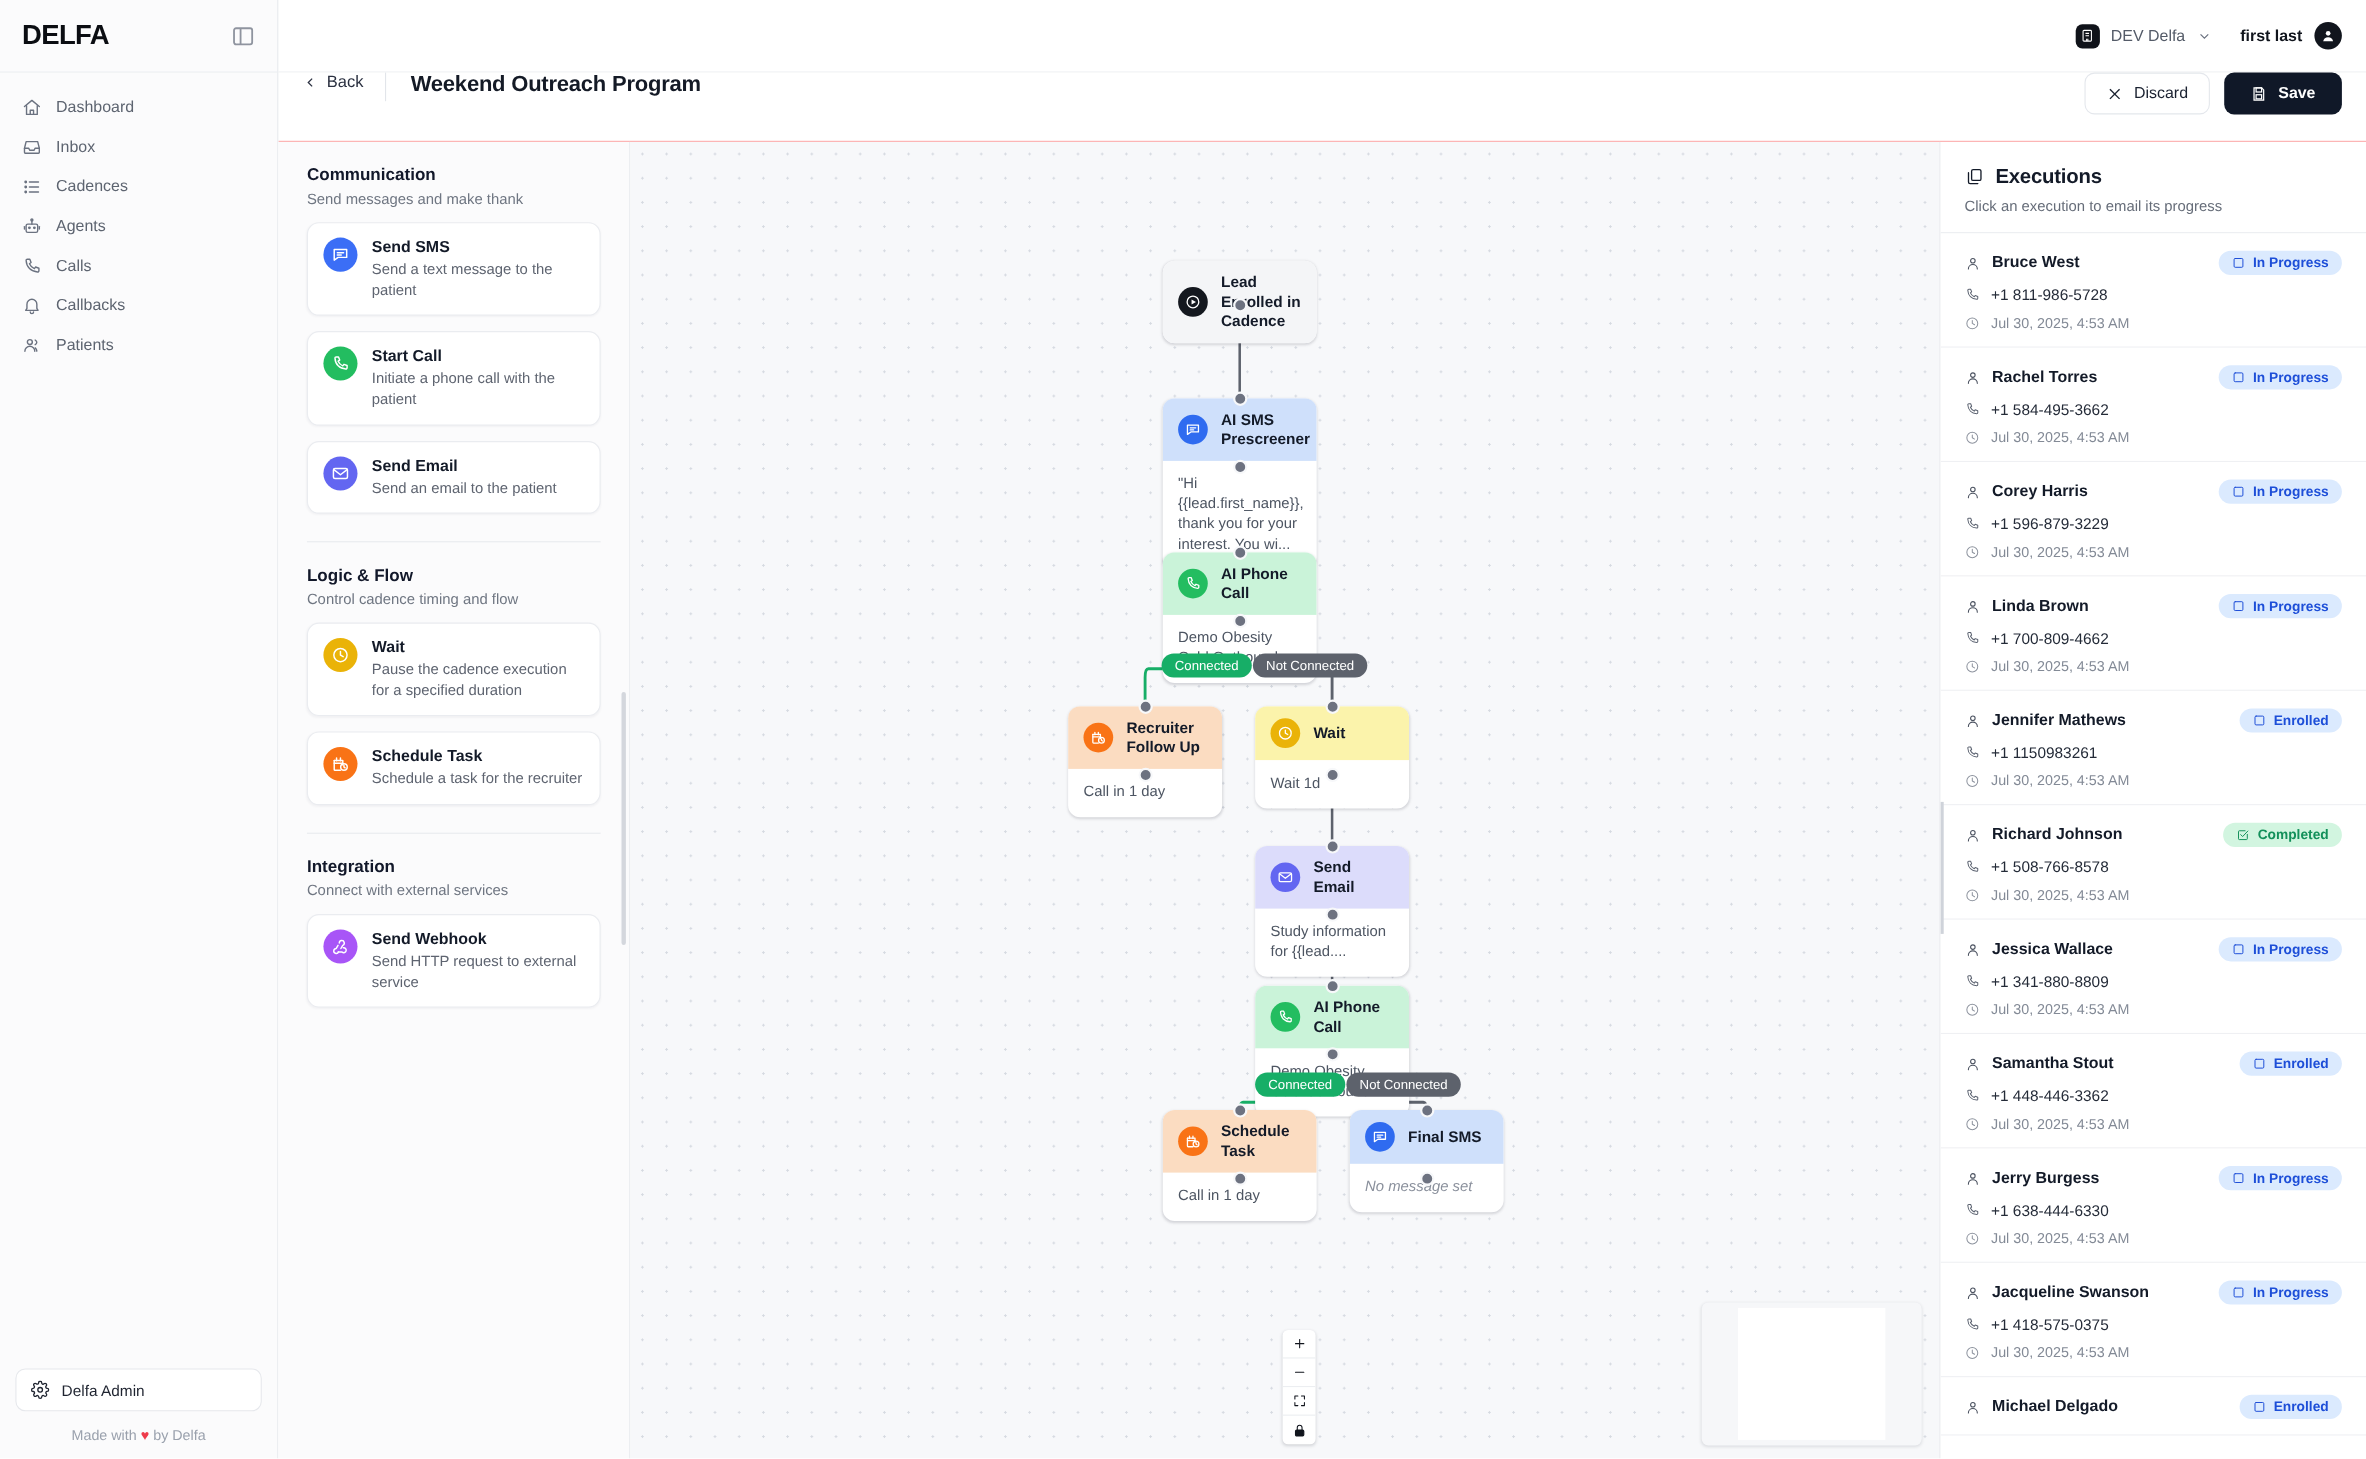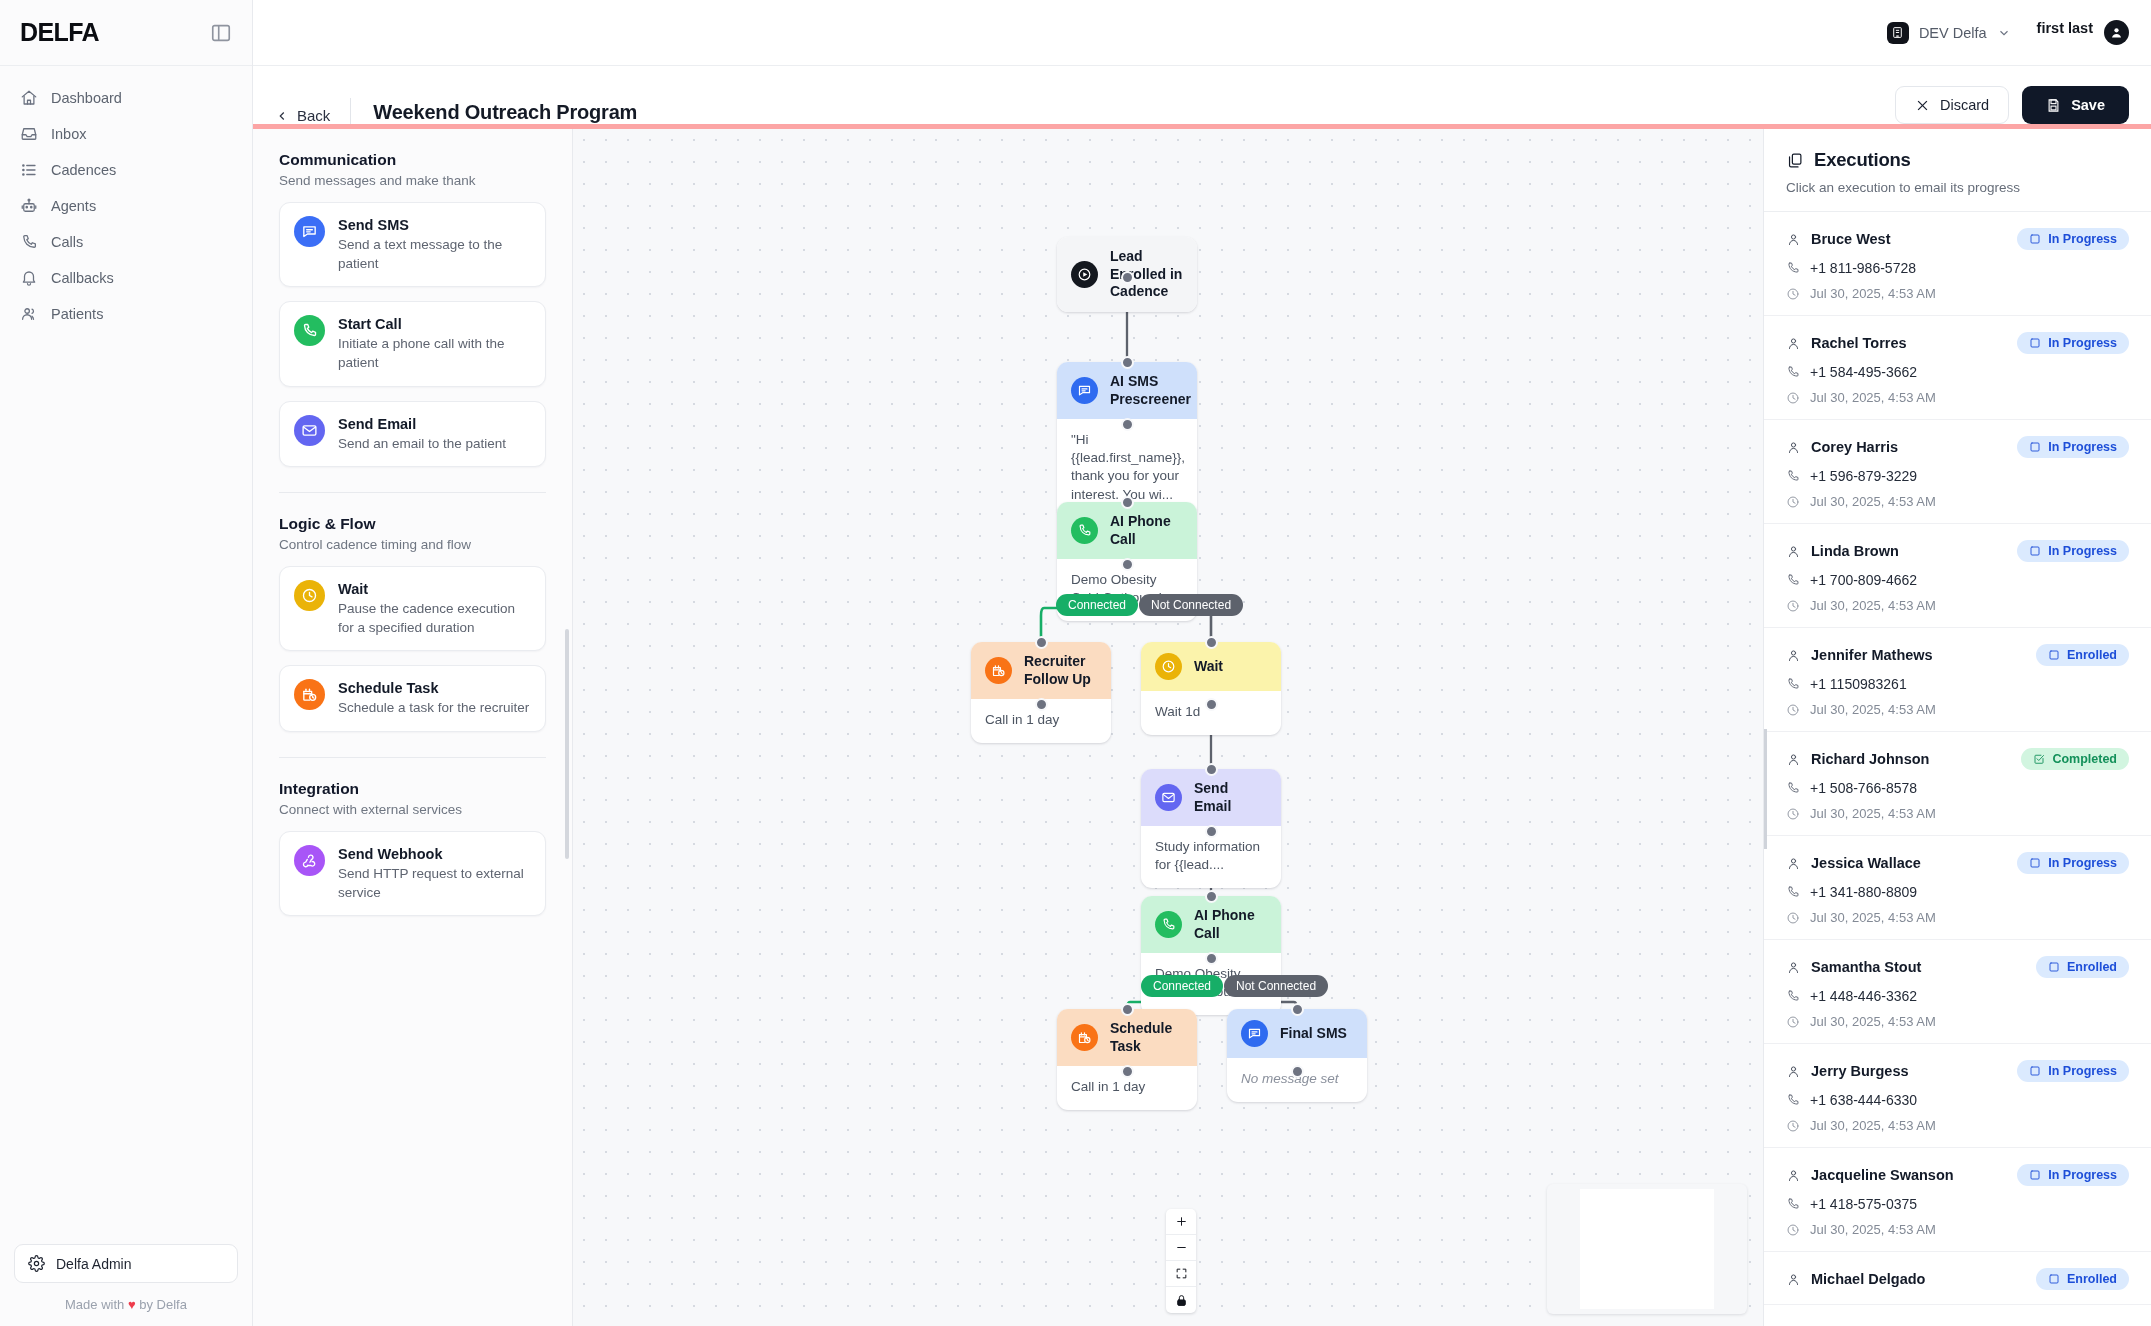--- a/index.html
+++ b/index.html
@@ -60,31 +60,31 @@
     gap: 26px;
   }
   .org-chip { display: flex; align-items: center; gap: 10px; cursor: pointer; }
   .org-logo {
     width: 22px; height: 22px; border-radius: 6px; background: #10131a;
     display: flex; align-items: center; justify-content: center;
   }
   .org-logo svg { width: 13px; height: 13px; stroke: #fff; fill: none; stroke-width: 1.8; }
   .org-name { font-size: 14.5px; color: #545b68; }
   .chev { width: 14px; height: 14px; stroke: #6b7280; fill: none; stroke-width: 1.9; }
-  .user-chip { display: flex; gap: 11px; cursor: pointer; }
+  .user-chip { display: flex; align-items: center; gap: 11px; cursor: pointer; }
   .user-name { font-size: 14.5px; font-weight: 700; color: #11151d; }
   .avatar {
     width: 25px; height: 25px; border-radius: 50%; background: #11151d;
     display: flex; align-items: center; justify-content: center;
   }
   .avatar svg { width: 15px; height: 15px; stroke: #fff; fill: none; stroke-width: 1.8; }
 
   .subbar {
-    height: 63px; display: flex; align-items: flex-end;
-    padding: 0 22px; border-bottom: 5px solid #fca5a5; background: #fff;
+    height: 63px; display: flex; align-items: flex-start;
+    padding: 0 22px; border-bottom: 1px solid #fca5a5; background: #fff;
   }
   .back-btn {
     display: flex; align-items: center; gap: 8px;
     font-size: 15px; color: #2a3040; cursor: pointer; padding-right: 20px;
   }
   .back-btn svg { width: 14px; height: 14px; stroke: #2a3040; fill: none; stroke-width: 2; }
   .vdiv { width: 1px; height: 26px; background: #e2e5ea; }
   .page-title {
     font-size: 20px; font-weight: 700; color: #141a26; margin-left: 22px;
     letter-spacing: -0.2px;

